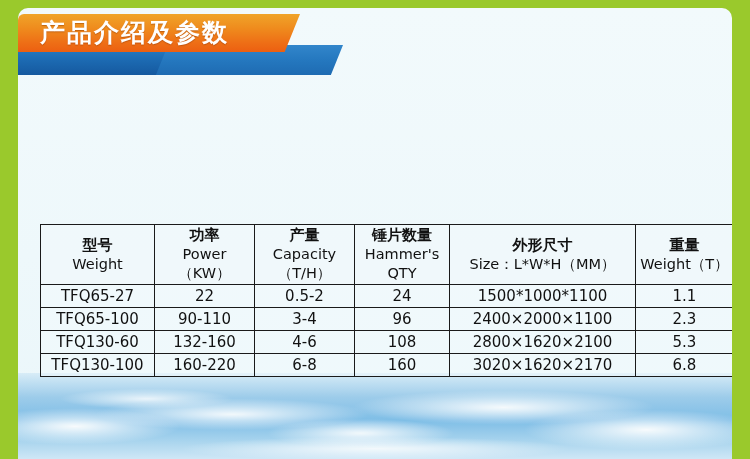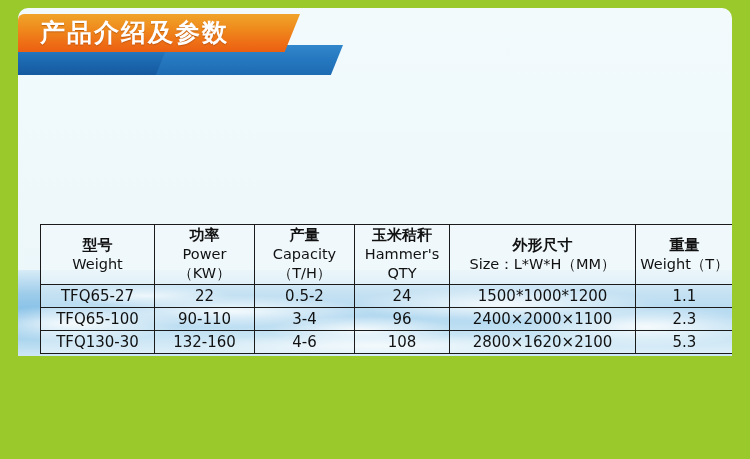--- a/index.html
+++ b/index.html
@@ -18,21 +18,21 @@
     background: #9ac92c;
     overflow: hidden;
   }
 
   
   #content-panel {
     position: absolute;
     left: 18px;
     top: 8px;
     width: 714px;
-    height: 348px;
+    height: 451px;
     background: linear-gradient(180deg, #f2fafc 0%, #eef8fb 55%, #eaf6fa 100%);
     border-radius: 10px 10px 0 0;
     overflow: hidden;
   }
 
   
   #sky-strip {
     position: absolute;
     left: 0;
     bottom: 0;
@@ -223,57 +223,65 @@
               <span class="th-cn">功率</span>
               <span class="th-en">Power</span>
               <span class="th-en">（KW）</span>
             </th>
             <th>
               <span class="th-cn">产量</span>
               <span class="th-en">Capacity</span>
               <span class="th-en">（T/H）</span>
             </th>
             <th>
-              <span class="th-cn">玉米秸秆</span>
+              <span class="th-cn">锤片数量</span>
               <span class="th-en">Hammer's</span>
               <span class="th-en">QTY</span>
             </th>
             <th>
               <span class="th-cn">外形尺寸</span>
               <span class="th-en">Size：L*W*H（MM）</span>
             </th>
             <th>
               <span class="th-cn">重量</span>
               <span class="th-en">Weight（T）</span>
             </th>
           </tr>
         </thead>
         <tbody>
           <tr>
             <td>TFQ65-27</td>
             <td>22</td>
             <td>0.5-2</td>
             <td>24</td>
-            <td>1500*1000*1200</td>
+            <td>1500*1000*1100</td>
             <td>1.1</td>
           </tr>
           <tr>
             <td>TFQ65-100</td>
             <td>90-110</td>
             <td>3-4</td>
             <td>96</td>
             <td>2400×2000×1100</td>
             <td>2.3</td>
           </tr>
           <tr>
-            <td>TFQ130-30</td>
+            <td>TFQ130-60</td>
             <td>132-160</td>
             <td>4-6</td>
             <td>108</td>
             <td>2800×1620×2100</td>
             <td>5.3</td>
           </tr>
+          <tr>
+            <td>TFQ130-100</td>
+            <td>160-220</td>
+            <td>6-8</td>
+            <td>160</td>
+            <td>3020×1620×2170</td>
+            <td>6.8</td>
+          </tr>
         </tbody>
       </table>
     </div>
 
   </div>
 </div>
 
 </body></html>

